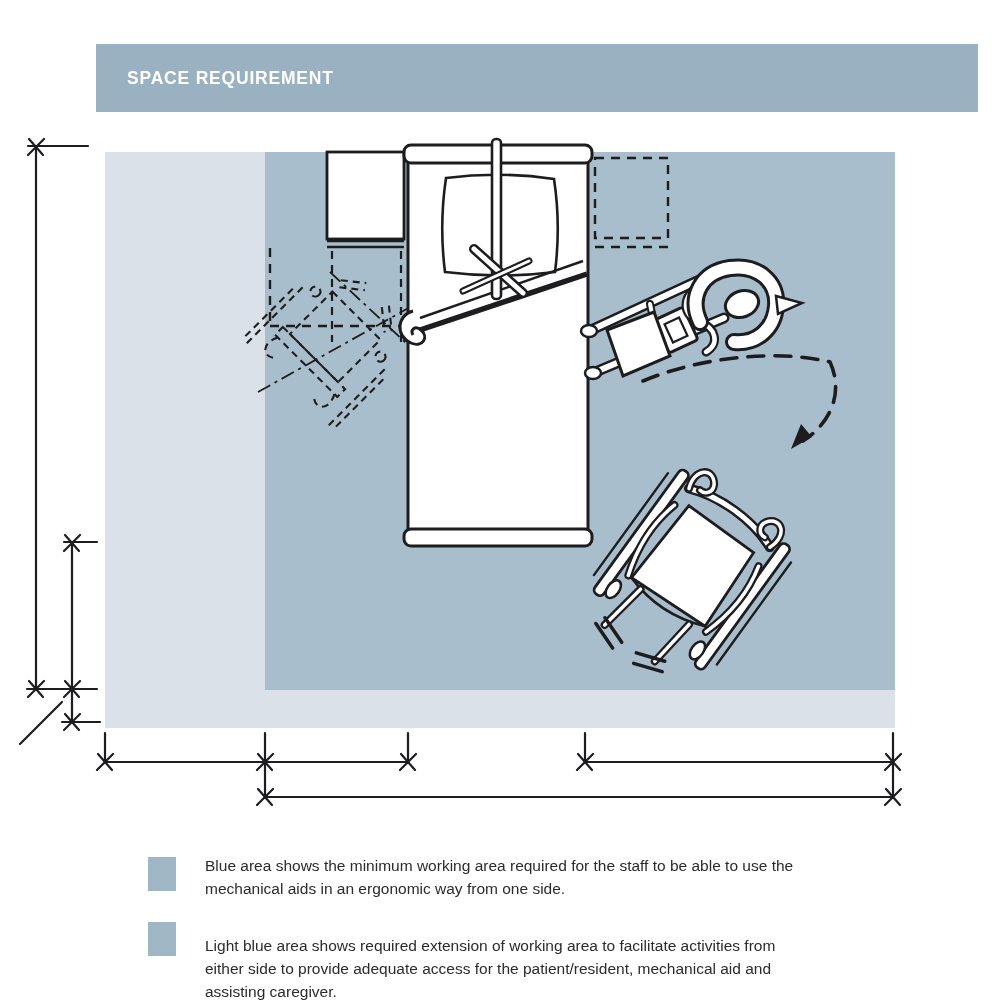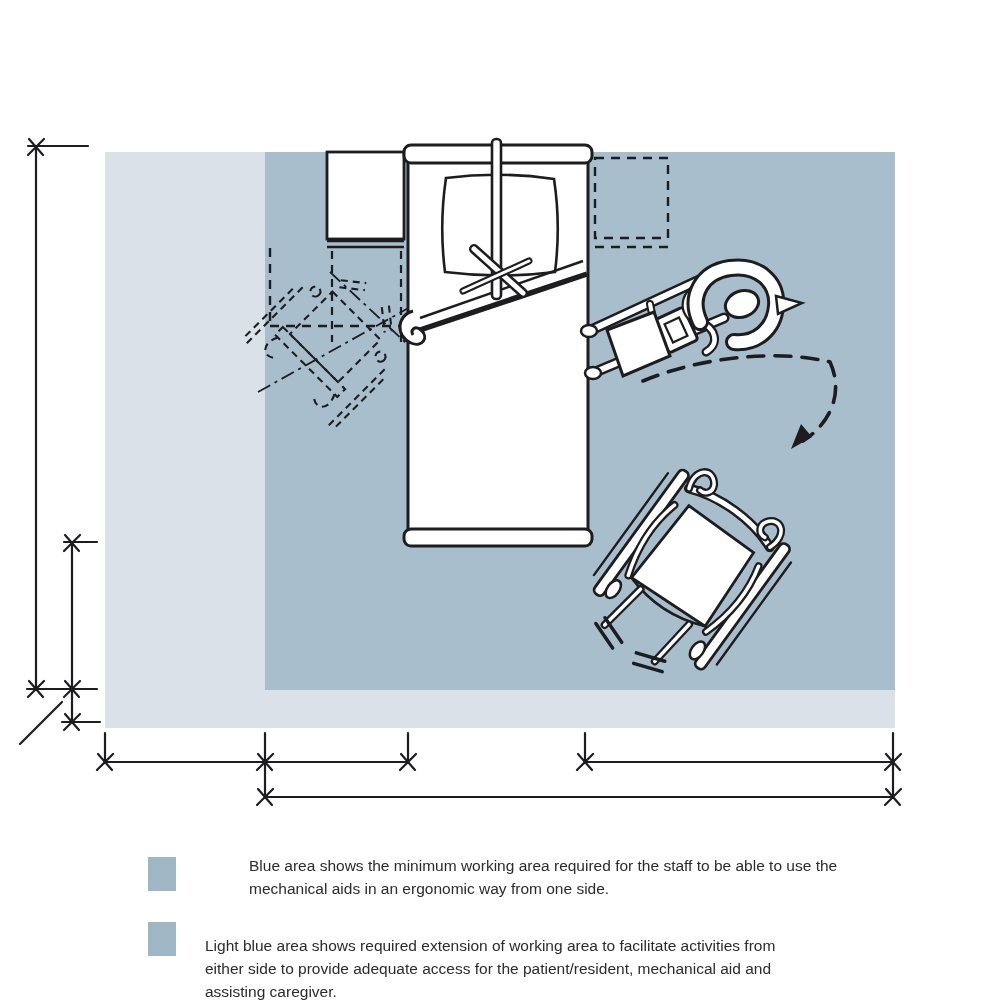--- a/index.html
+++ b/index.html
@@ -17,20 +17,23 @@
   .dash{fill:none;stroke:var(--ink);}
   .legend-swatch{position:absolute;width:28px;height:34px;}
   .legend-text{position:absolute;left:205px;width:700px;color:#2b2b2b;
         font-size:15.5px;line-height:23px;white-space:pre-line;}
 </style>
 </head>
 <body>
 
 <div class="page">
 
+  <div class="header-bar" style="background: rgb(154, 177, 193);">
+    <span class="header-title">SPACE REQUIREMENT</span>
+  </div>
 
   <svg class="diagram-svg" viewBox="0 130 1000 690">
     <defs>
       <g id="tick">
         <line x1="-8" y1="8" x2="8" y2="-8"></line>
         <line x1="-7" y1="-8" x2="7" y2="8"></line>
       </g>
     </defs>
 
     <rect x="105" y="152" width="790" height="576" fill="#dae1e8"></rect>
@@ -185,21 +188,21 @@
         <line x1="-46" y1="102" x2="-18" y2="112"></line>
         <line x1="-42" y1="92" x2="-14" y2="102"></line>
         <line x1="8" y1="112" x2="36" y2="102"></line>
         <line x1="4" y1="102" x2="32" y2="92"></line>
       </g>
     </g>
   </svg>
 
   <div>
     <div class="legend-swatch" style="left: 148px; top: 857px; background: rgb(159, 183, 197);"></div>
-    <div class="legend-text" style="top:854px;margin-left:44px;">Blue area shows the minimum working area required for the staff to be able to use the
+    <div class="legend-text" style="top:854px;">Blue area shows the minimum working area required for the staff to be able to use the
 mechanical aids in an ergonomic way from one side.</div>
     <div class="legend-swatch" style="left: 148px; top: 922px; background: rgb(159, 183, 197);"></div>
     <div class="legend-text" style="top:934px;">Light blue area shows required extension of working area to facilitate activities from
 either side to provide adequate access for the patient/resident, mechanical aid and
 assisting caregiver.</div>
   </div>
 
 </div>
 
 </body></html>

